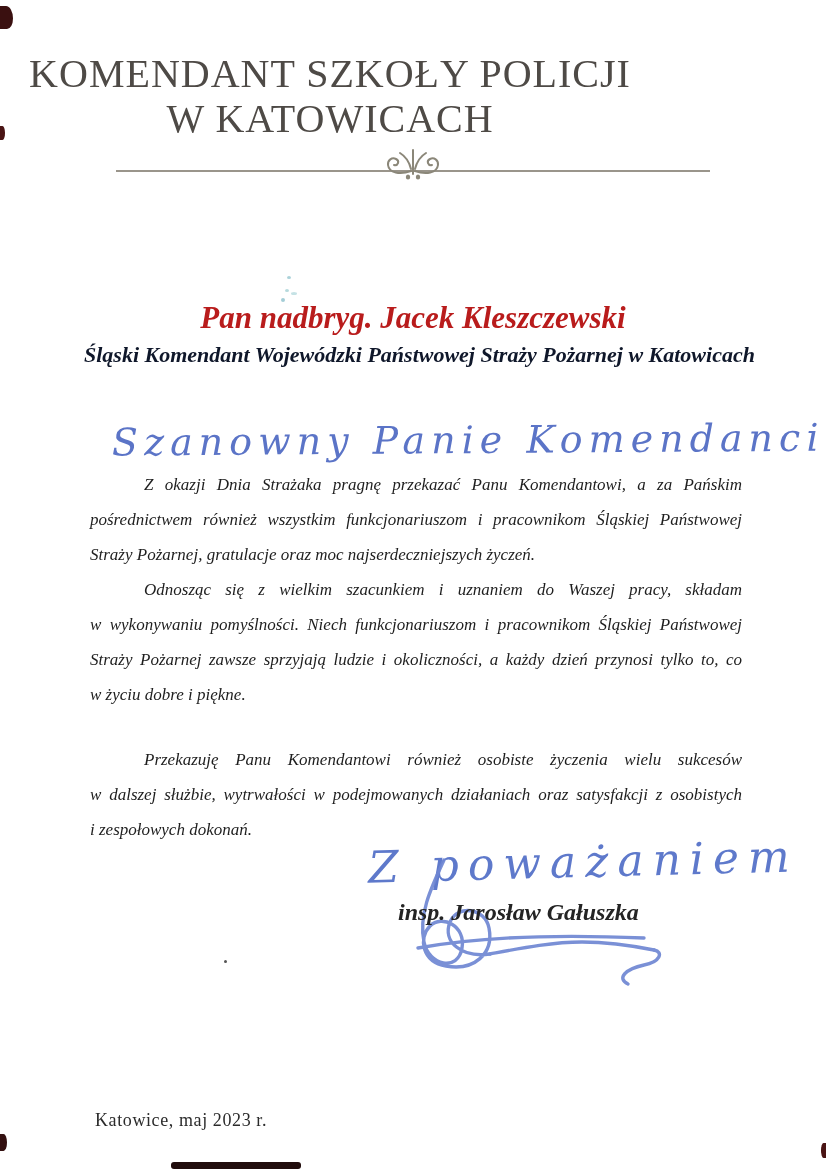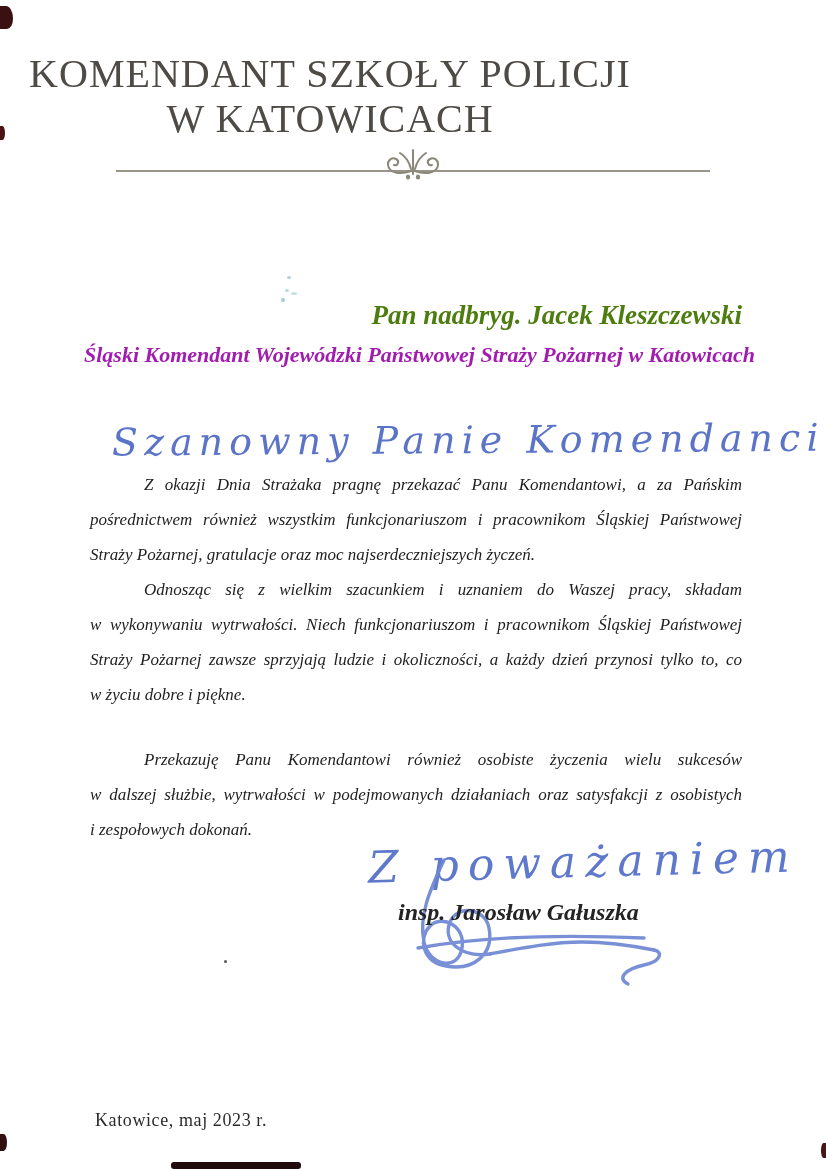--- a/index.html
+++ b/index.html
@@ -14,28 +14,28 @@
   .title {
     left:0; width:660px; text-align:center;
     color:#4e4a46; font-size:40px; line-height:44px; letter-spacing:1px;
     font-family:"Liberation Serif", serif;
   }
   .divider { height:2px; background:#9a958b; }
   .ornament { color:#8b8779; }
 
   
   .addr1 {
-    left:84px; width:658px; text-align:right;
+    left:84px; width:658px; text-align:center;
     font-family:"Liberation Serif", serif; font-style:italic; font-weight:bold;
-    font-size:27px; color:#4d7c0f;
+    font-size:31px; color:#b91c1c;
   }
   .addr2 {
     left:84px; width:658px; text-align:center; white-space:nowrap;
     font-family:"Liberation Serif", serif; font-style:italic; font-weight:bold;
-    font-size:22px; color:#a21caf;
+    font-size:22px; color:#0f172a;
   }
 
   
   .ink {
     font-family:"DejaVu Serif", serif; font-style:italic;
     color:#5b74c7; white-space:nowrap;
   }
   .greeting { font-size:38px; letter-spacing:6px; transform:rotate(-0.4deg); }
   .valediction { font-size:44px; letter-spacing:9px; transform:rotate(-1.5deg); color:#5e79cb; }
 
@@ -97,21 +97,21 @@
   <div class="abs ink greeting" style="left:112px; top:418px;">Szanowny Panie Komendancie</div>
 
   <div class="abs para" style="top:467px;font-style:italic;">
     <div class="ln first">Z okazji Dnia Strażaka pragnę przekazać Panu Komendantowi, a za Pańskim</div>
     <div class="ln">pośrednictwem również wszystkim funkcjonariuszom i pracownikom Śląskiej Państwowej</div>
     <div class="ln last">Straży Pożarnej, gratulacje oraz moc najserdeczniejszych życzeń.</div>
   </div>
 
   <div class="abs para" style="top:572px;">
     <div class="ln first">Odnosząc się z wielkim szacunkiem i uznaniem do Waszej pracy, składam</div>
-    <div class="ln">w wykonywaniu wytrwałości. Niech funkcjonariuszom i pracownikom Śląskiej Państwowej</div>
+    <div class="ln">w wykonywaniu pomyślności. Niech funkcjonariuszom i pracownikom Śląskiej Państwowej</div>
     <div class="ln">Straży Pożarnej zawsze sprzyjają ludzie i okoliczności, a każdy dzień przynosi tylko to, co</div>
     <div class="ln last">w życiu dobre i piękne.</div>
   </div>
 
   <div class="abs para" style="top:742px;">
     <div class="ln first">Przekazuję Panu Komendantowi również osobiste życzenia wielu sukcesów</div>
     <div class="ln">w dalszej służbie, wytrwałości w podejmowanych działaniach oraz satysfakcji z osobistych</div>
     <div class="ln last">i zespołowych dokonań.</div>
   </div>
 

